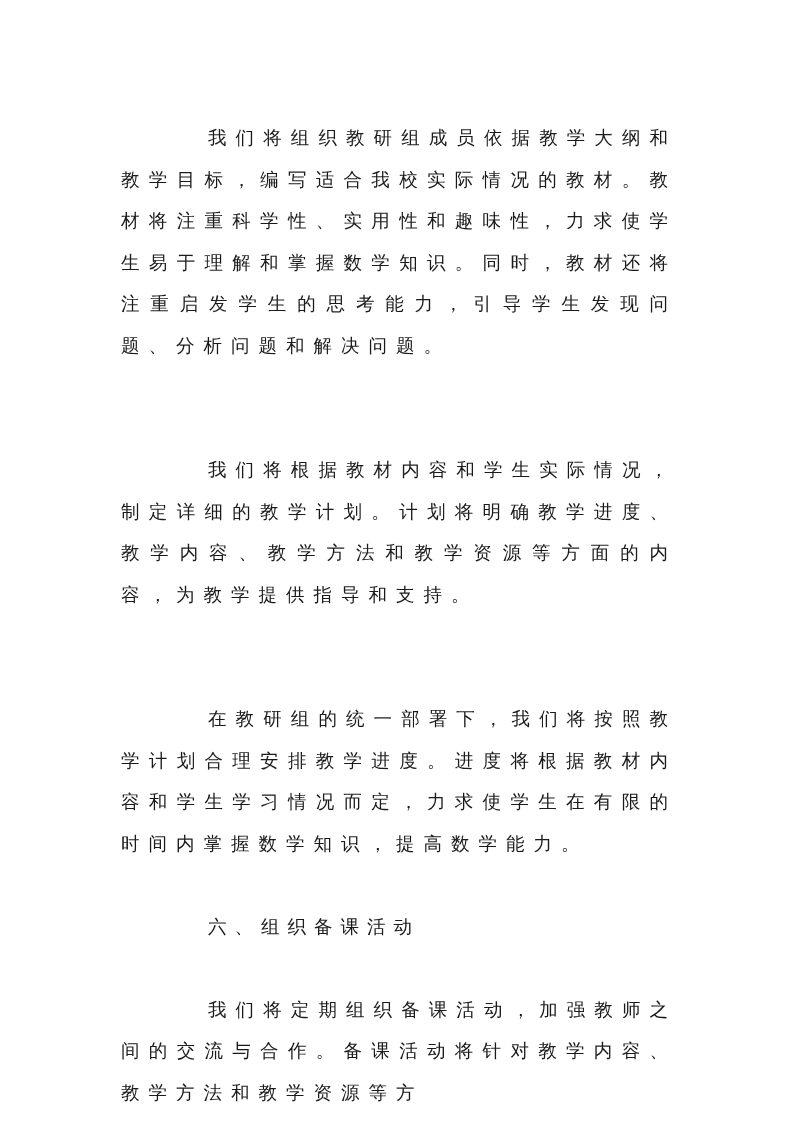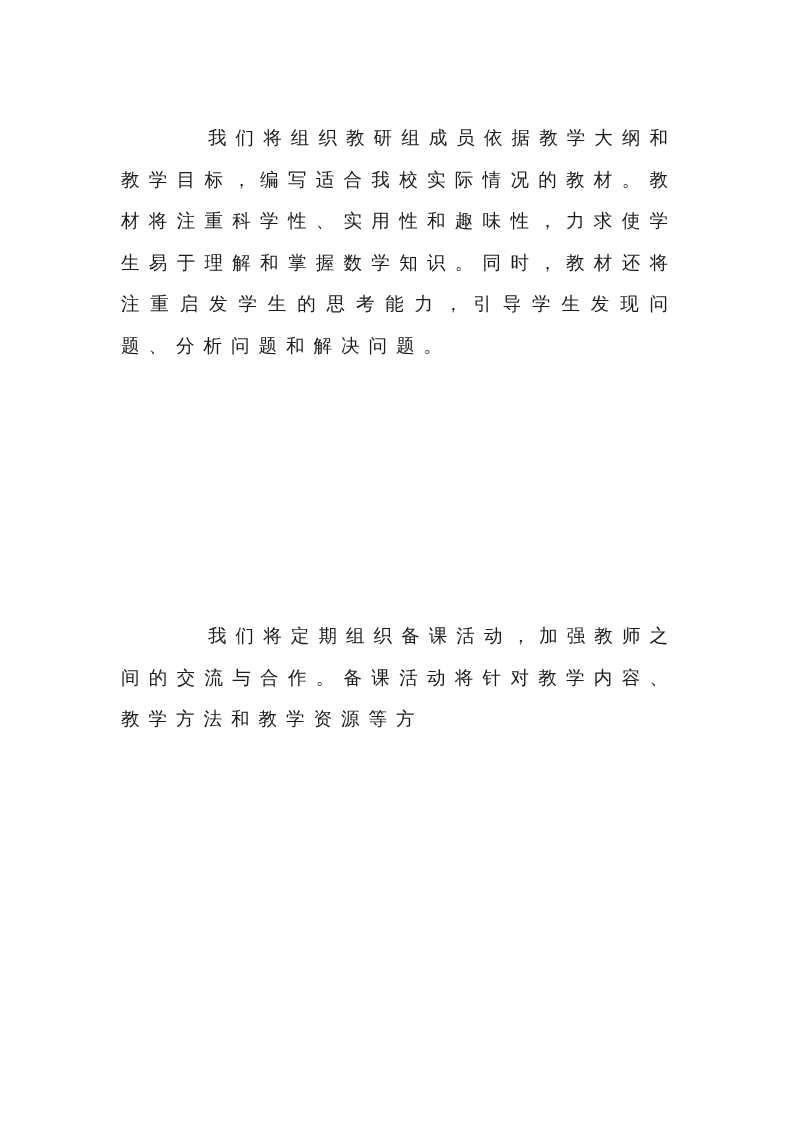--- a/index.html
+++ b/index.html
@@ -16,19 +16,22 @@
   .gap { height: 41.5px; }
 </style>
 </head>
 <body>
 
 <div class="page">
   <div class="content">
     <p class="para">我们将组织教研组成员依据教学大纲和教学目标，编写适合我校实际情况的教材。教材将注重科学性、实用性和趣味性，力求使学生易于理解和掌握数学知识。同时，教材还将注重启发学生的思考能力，引导学生发现问题、分析问题和解决问题。</p>
     <div class="gap"></div>
     <div class="gap"></div>
+    <p class="para">我们将根据教材内容和学生实际情况，制定详细的教学计划。计划将明确教学进度、教学内容、教学方法和教学资源等方面的内容，为教学提供指导和支持。</p>
     <div class="gap"></div>
     <div class="gap"></div>
+    <p class="para">在教研组的统一部署下，我们将按照教学计划合理安排教学进度。进度将根据教材内容和学生学习情况而定，力求使学生在有限的时间内掌握数学知识，提高数学能力。</p>
     <div class="gap"></div>
+    <p class="heading">六、组织备课活动</p>
     <div class="gap"></div>
     <p class="para">我们将定期组织备课活动，加强教师之间的交流与合作。备课活动将针对教学内容、教学方法和教学资源等方</p>
   </div>
 </div>
 
 </body></html>

